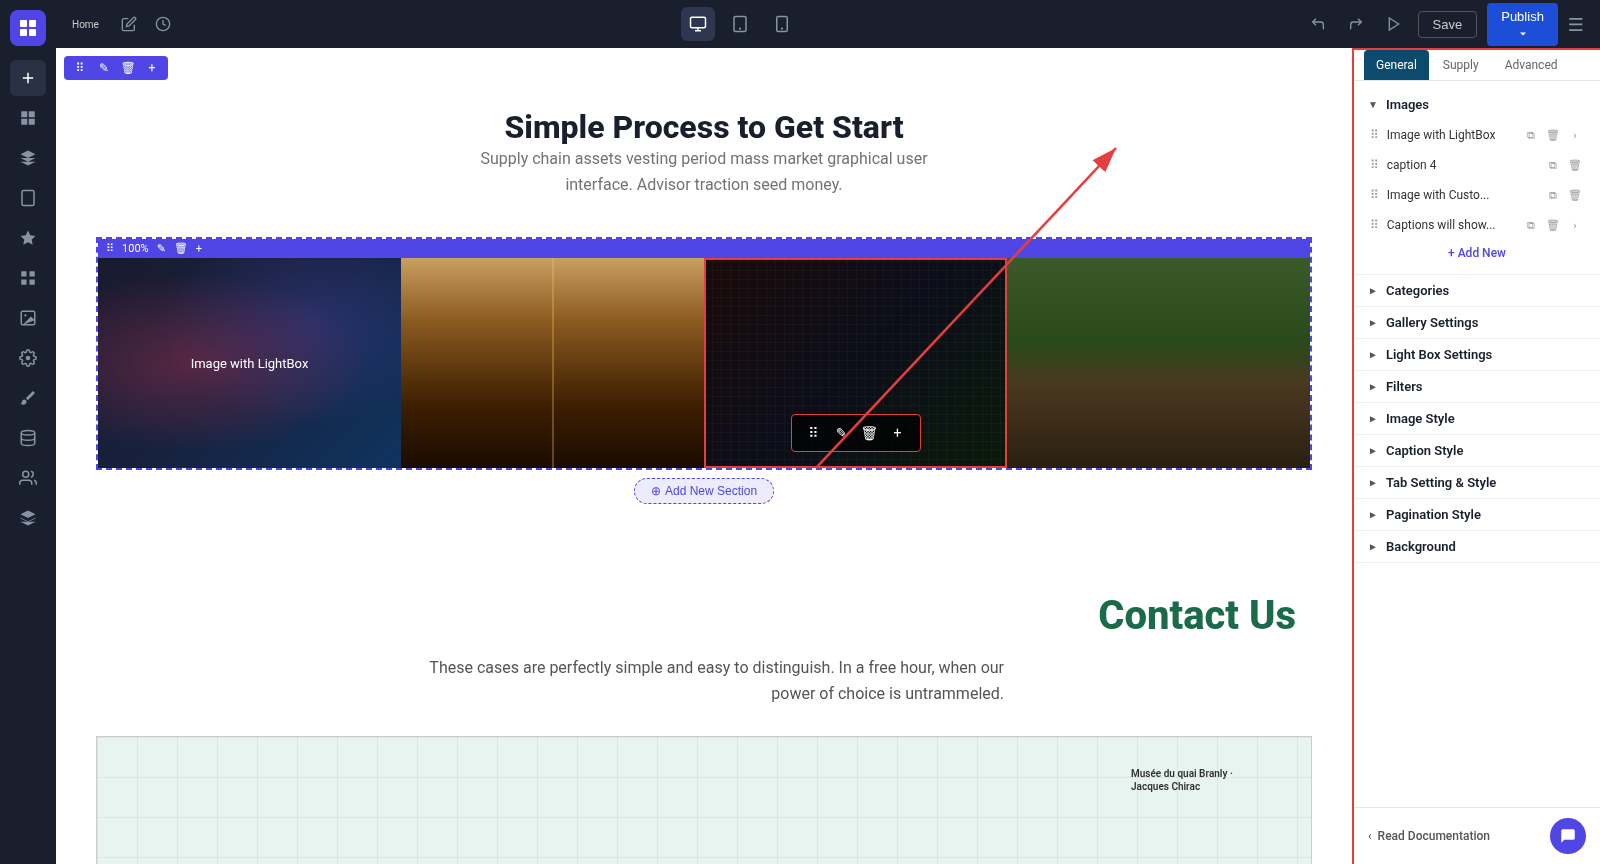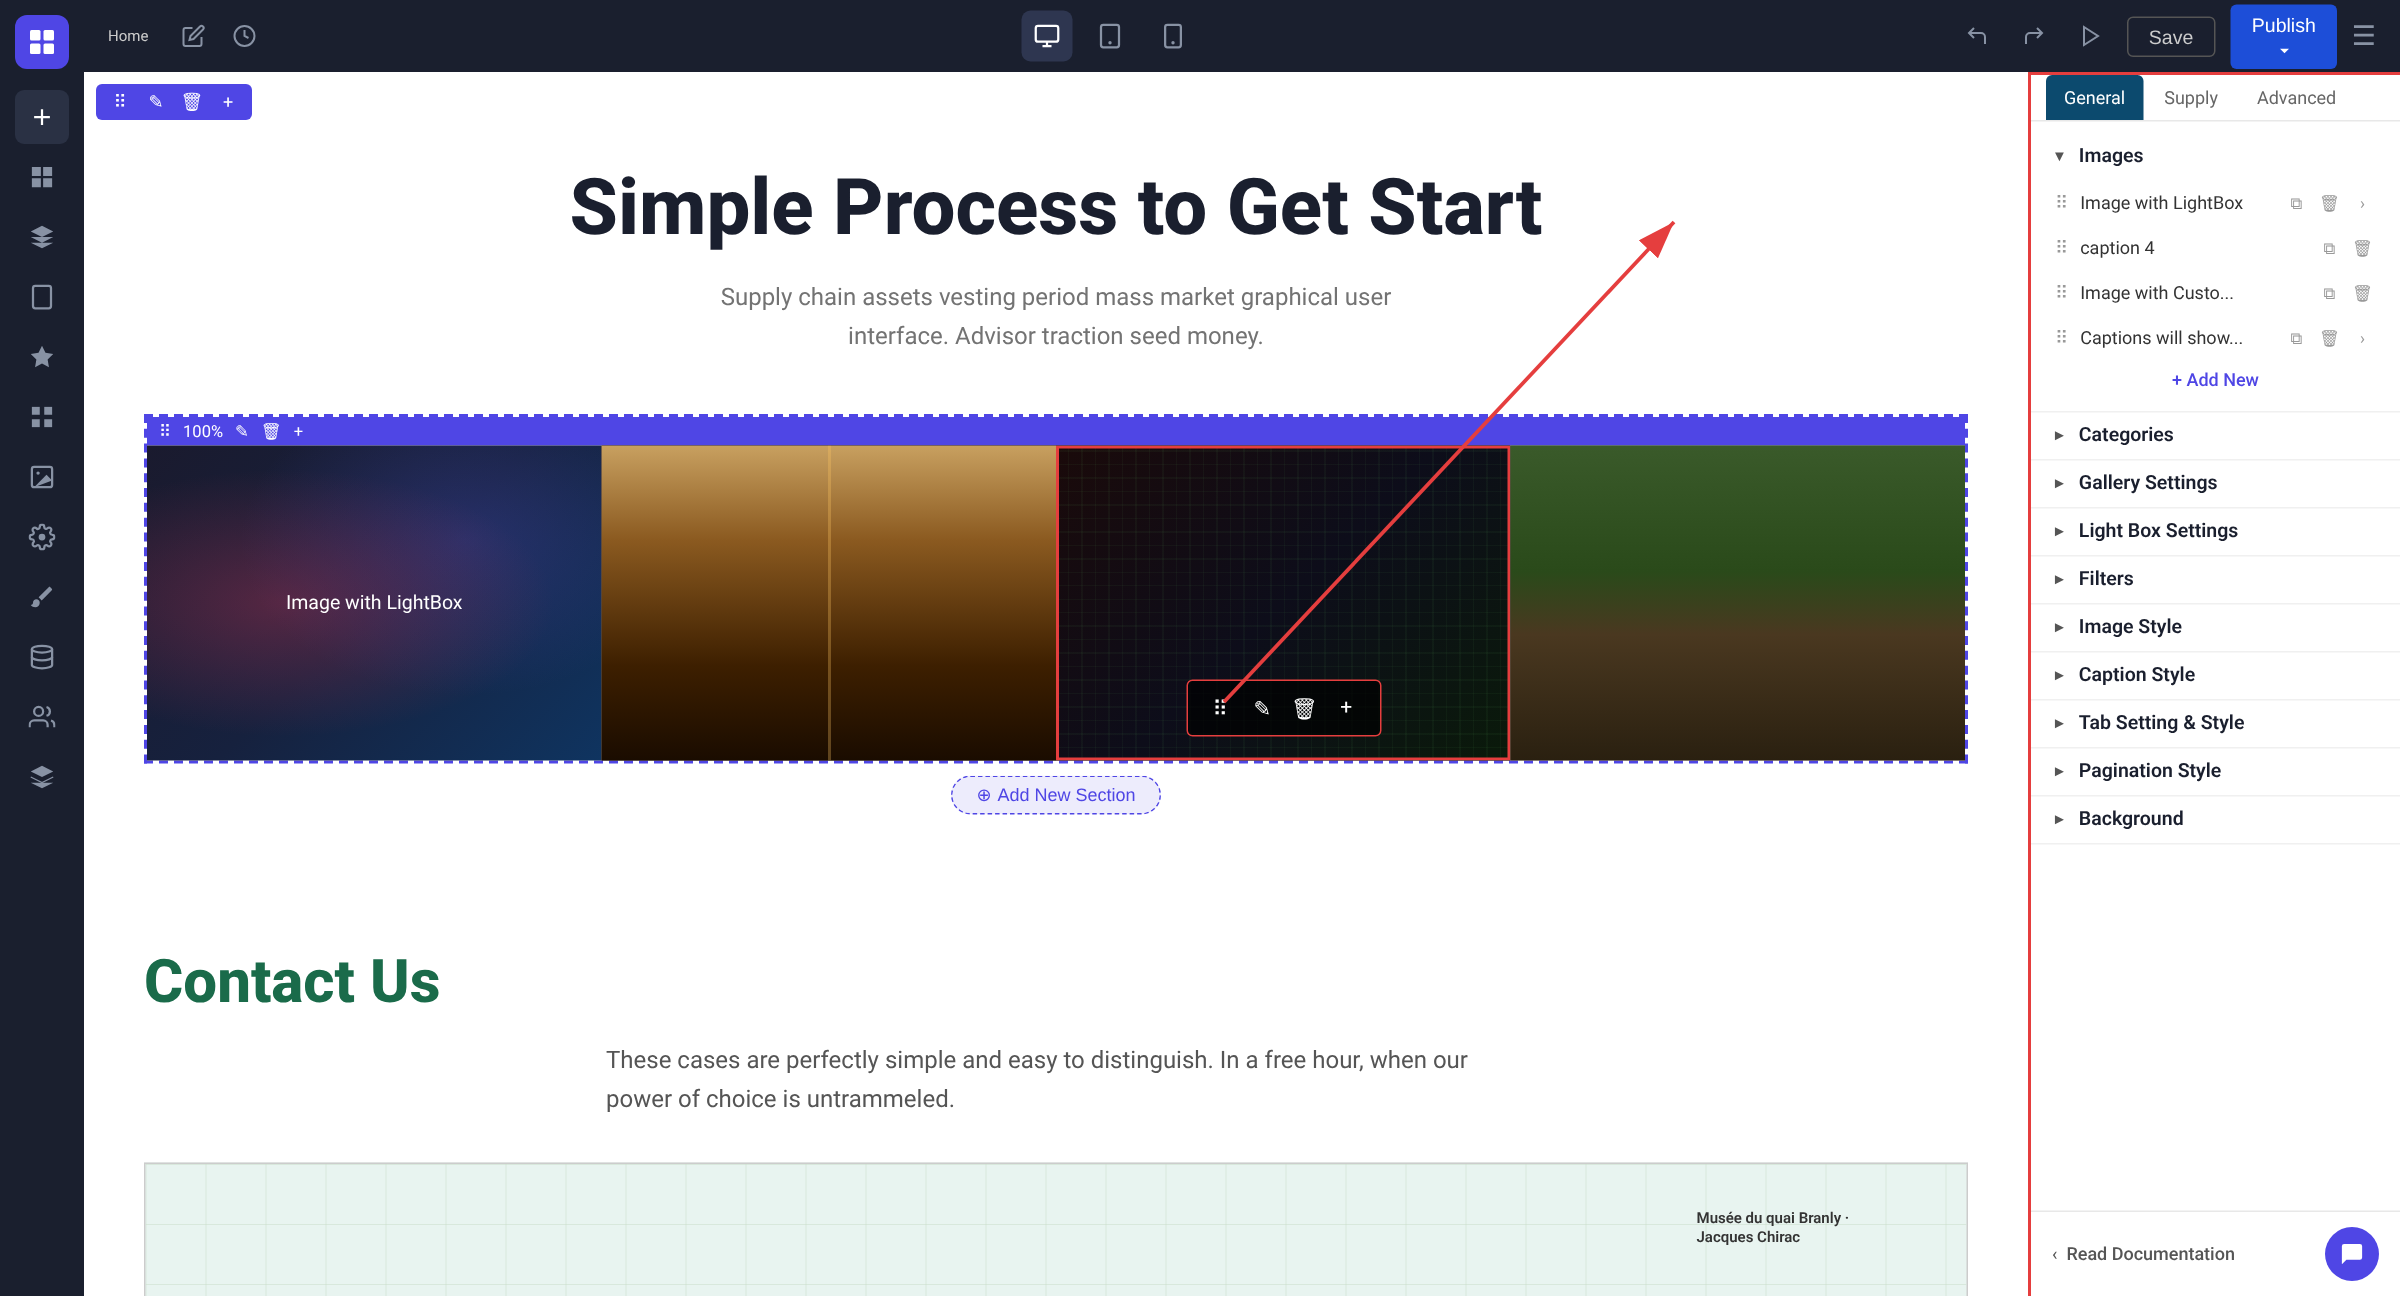--- a/index.html
+++ b/index.html
@@ -144,24 +144,23 @@
       background: #4f46e5;
       border-radius: 4px;
       padding: 2px 6px;
     }
     .section-controls .ctrl-icon {
       color: white; font-size: 12px; cursor: pointer;
       width: 20px; height: 20px;
       display: flex; align-items: center; justify-content: center;
     }
     .section-1 h1 {
-      font-size: 52px;
+      font-size: 32px;
       font-weight: 800;
       color: #1a1f2e;
-      margin-bottom: 16px;
     }
     .section-1 p {
       font-size: 16px;
       color: #737373;
       max-width: 500px;
       margin: 0 auto;
       line-height: 1.6;
     }
 
     
@@ -299,22 +298,22 @@
       color: #4f46e5;
       padding: 5px 16px;
       border-radius: 20px;
       cursor: pointer;
       font-size: 12px;
       display: flex; align-items: center; gap: 4px;
     }
 
     
     .section-contact {
-      padding: 50px 40px 30px;
-      text-align: left;
+      padding: 50px 56px 30px;
+      text-align: right;
     }
     .section-contact h2 {
       font-size: 40px;
       font-weight: 800;
       color: #1a6b4a;
       margin-bottom: 16px;
     }
     .section-contact p {
       font-size: 16px;
       color: #555;

